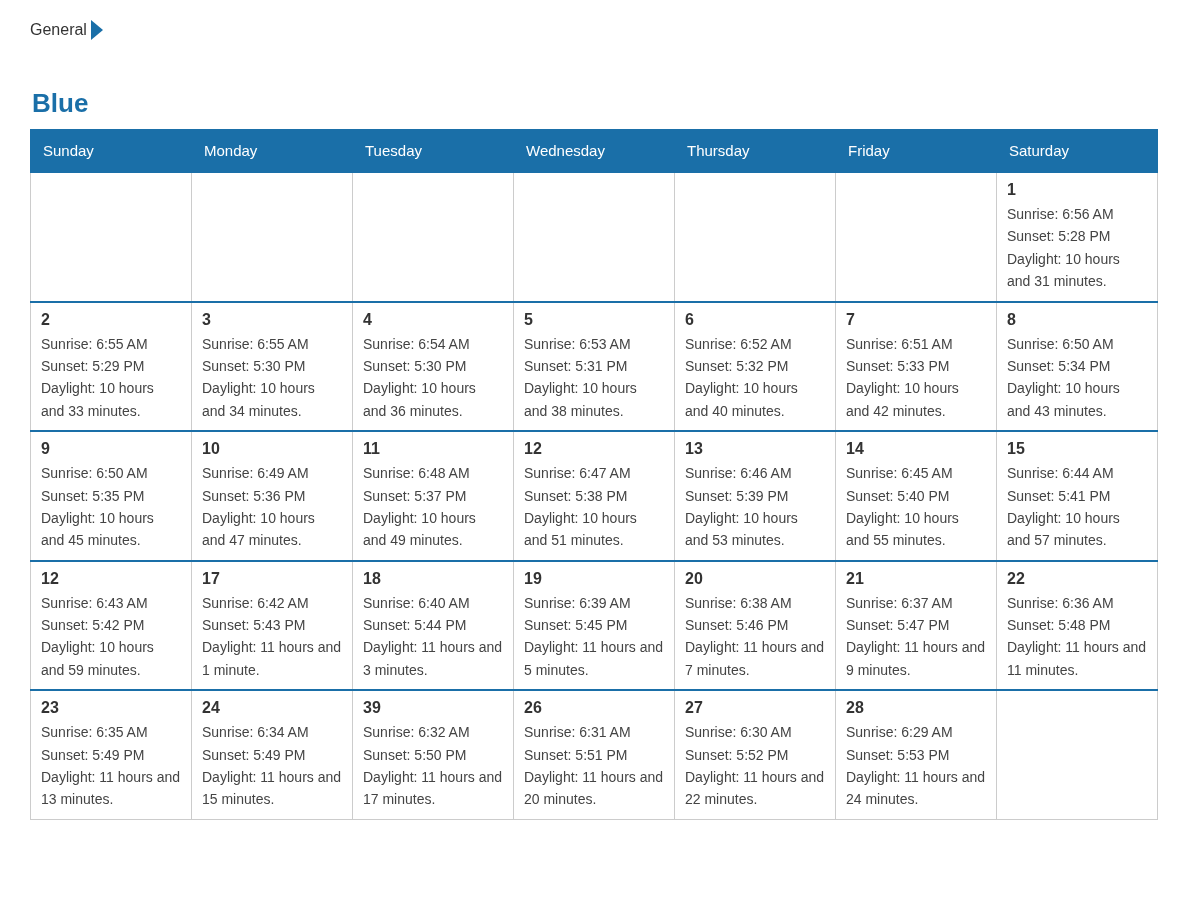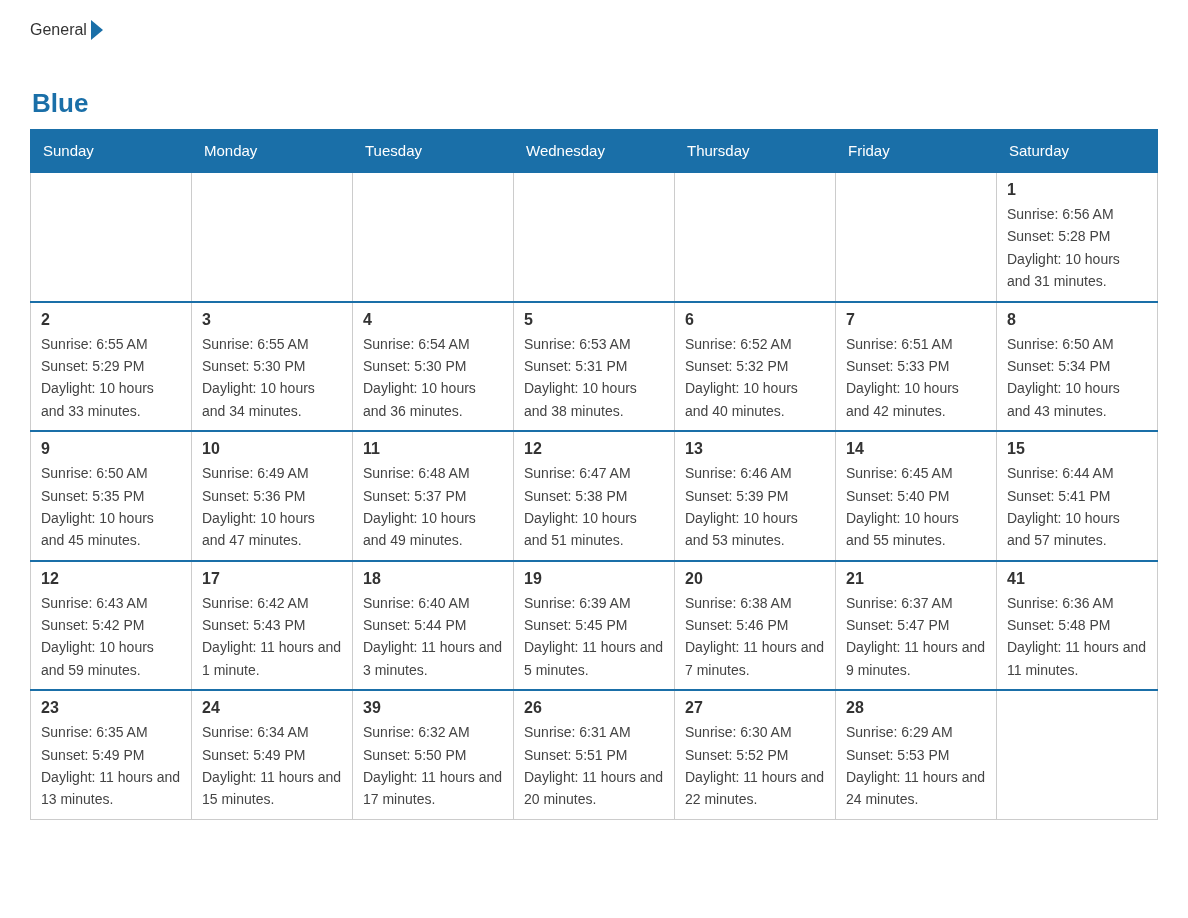--- a/index.html
+++ b/index.html
@@ -222,21 +222,21 @@
         </td>
         <td>
           <span class="day-number">20</span>
           <div class="day-info">Sunrise: 6:38 AM<br>Sunset: 5:46 PM<br>Daylight: 11 hours and 7 minutes.</div>
         </td>
         <td>
           <span class="day-number">21</span>
           <div class="day-info">Sunrise: 6:37 AM<br>Sunset: 5:47 PM<br>Daylight: 11 hours and 9 minutes.</div>
         </td>
         <td>
-          <span class="day-number">41</span>
+          <span class="day-number">22</span>
           <div class="day-info">Sunrise: 6:36 AM<br>Sunset: 5:48 PM<br>Daylight: 11 hours and 11 minutes.</div>
         </td>
       </tr>
       <tr>
         <td>
           <span class="day-number">23</span>
           <div class="day-info">Sunrise: 6:35 AM<br>Sunset: 5:49 PM<br>Daylight: 11 hours and 13 minutes.</div>
         </td>
         <td>
           <span class="day-number">24</span>

